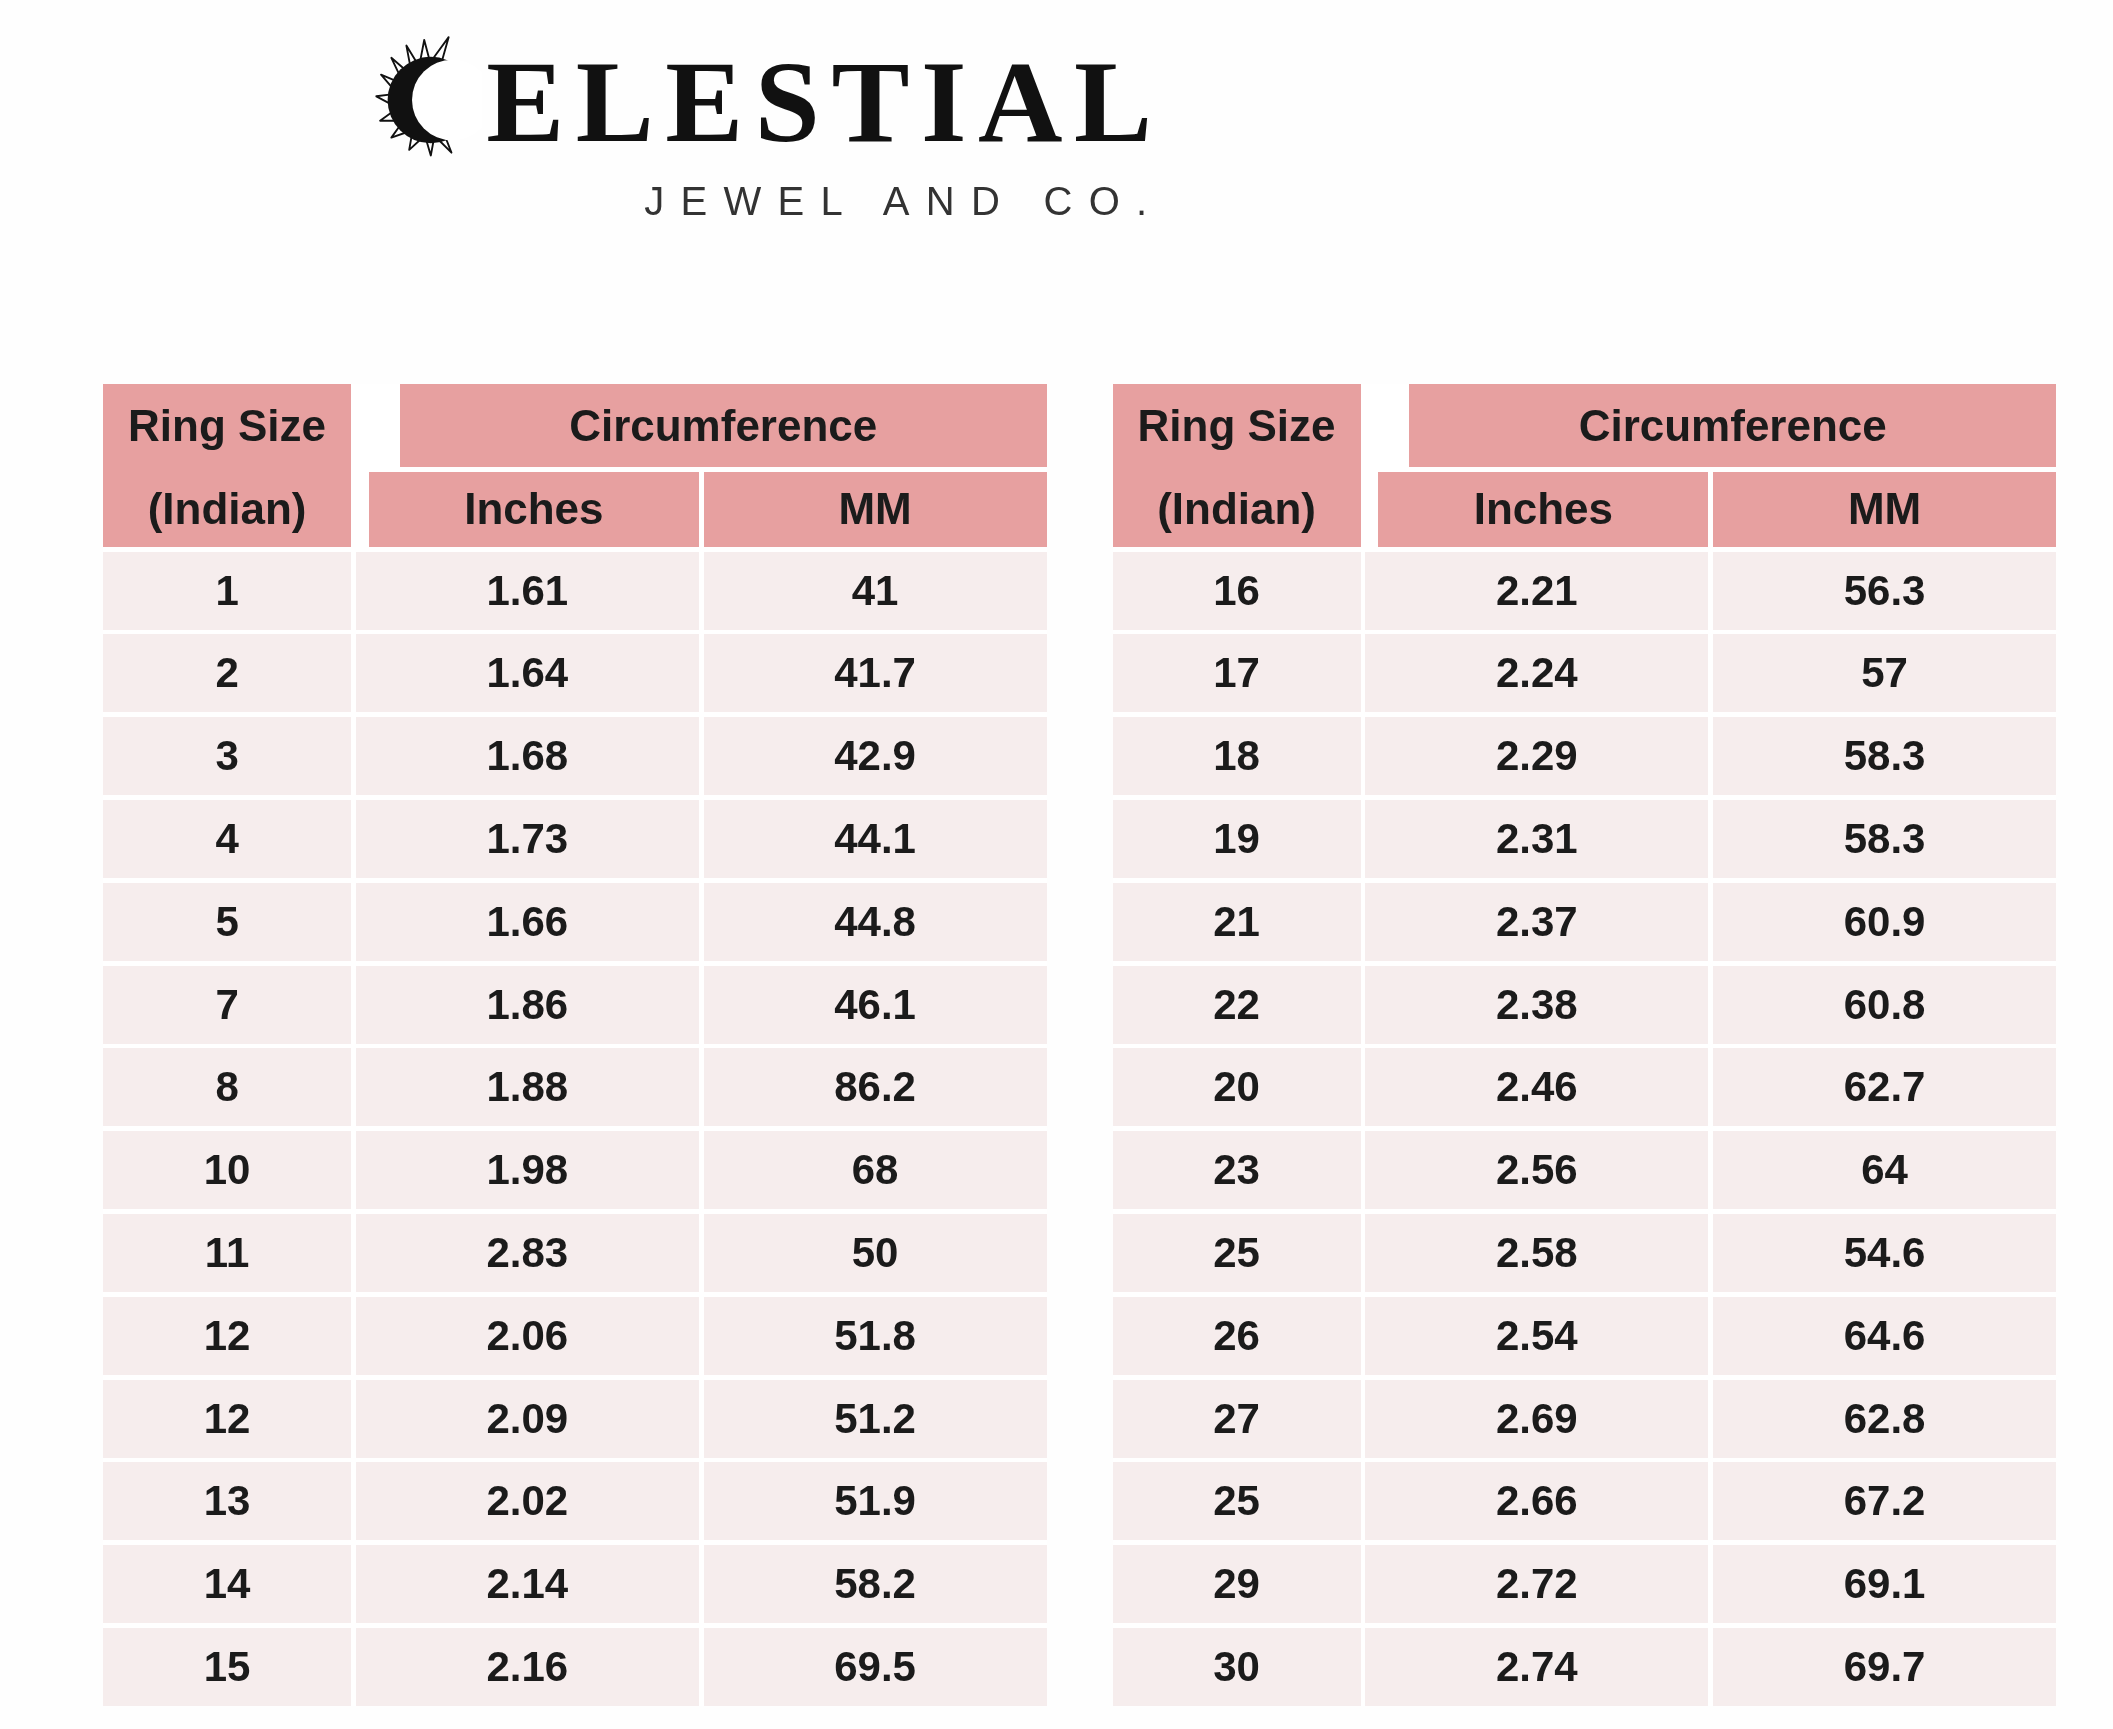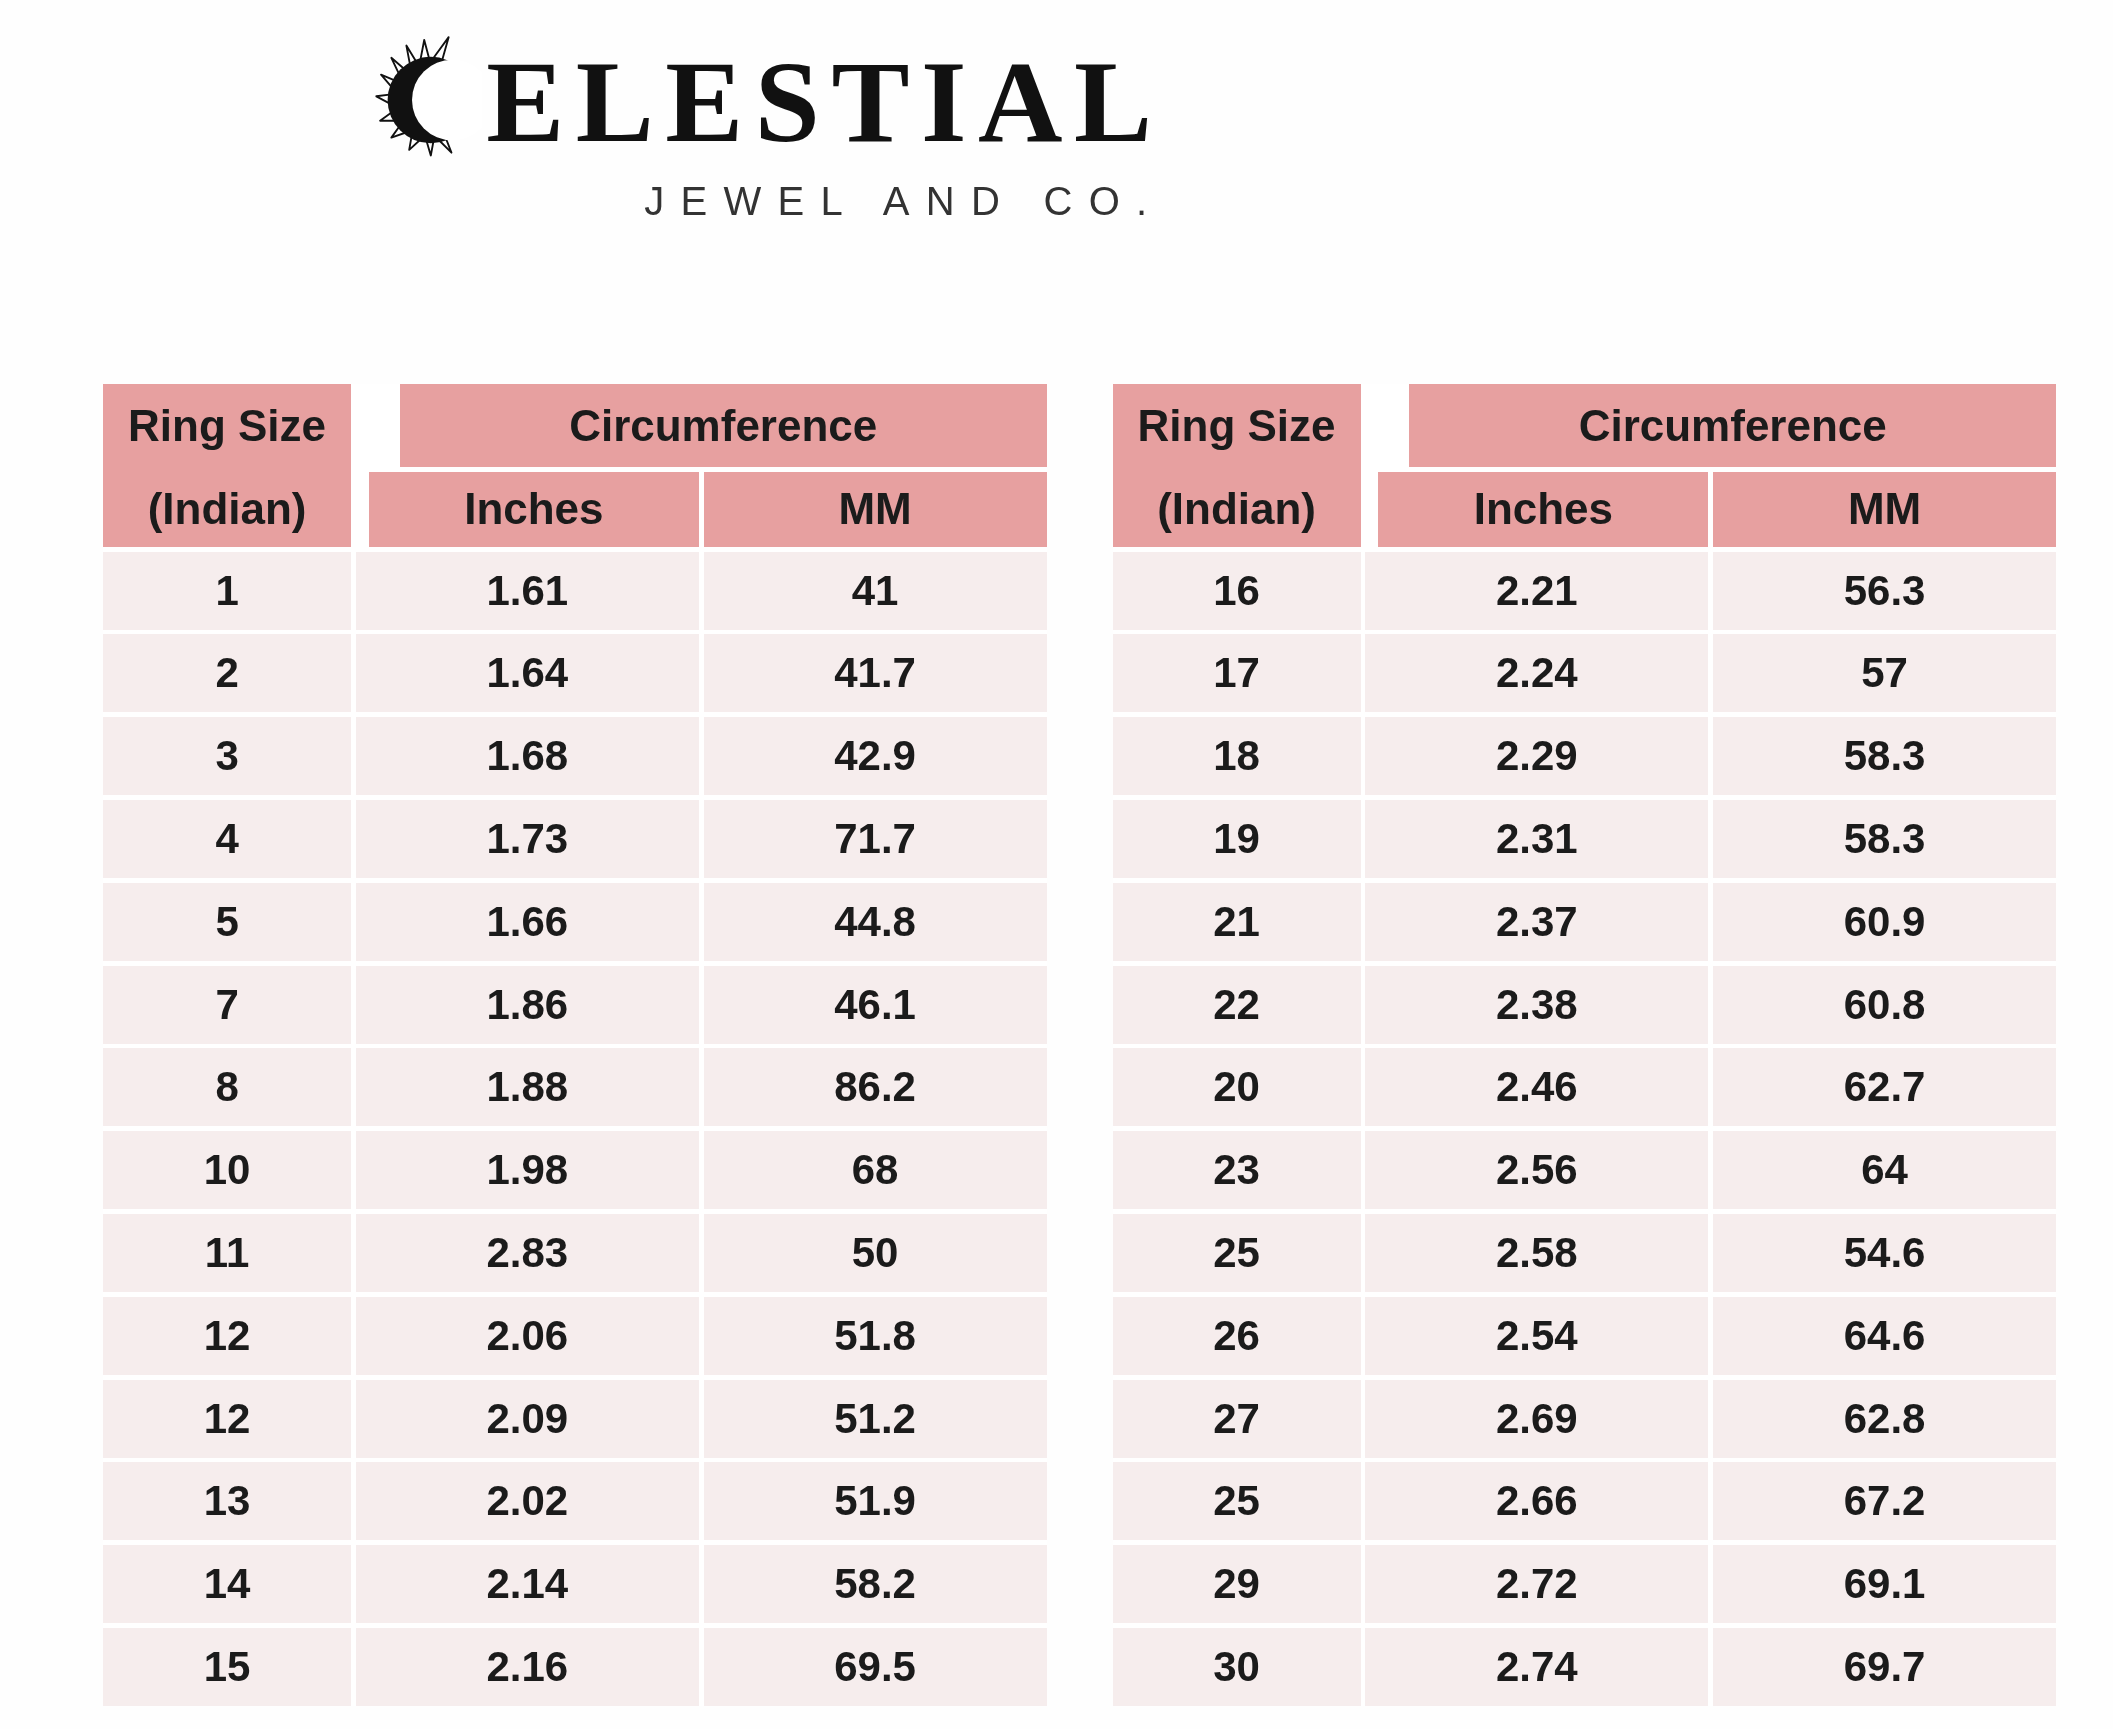--- a/index.html
+++ b/index.html
@@ -133,21 +133,21 @@
       <div class="cell">1.61</div>
       <div class="cell">41</div>
       <div class="cell">2</div>
       <div class="cell">1.64</div>
       <div class="cell">41.7</div>
       <div class="cell">3</div>
       <div class="cell">1.68</div>
       <div class="cell">42.9</div>
       <div class="cell">4</div>
       <div class="cell">1.73</div>
-      <div class="cell">71.7</div>
+      <div class="cell">44.1</div>
       <div class="cell">5</div>
       <div class="cell">1.66</div>
       <div class="cell">44.8</div>
       <div class="cell">7</div>
       <div class="cell">1.86</div>
       <div class="cell">46.1</div>
       <div class="cell">8</div>
       <div class="cell">1.88</div>
       <div class="cell">86.2</div>
       <div class="cell">10</div>

